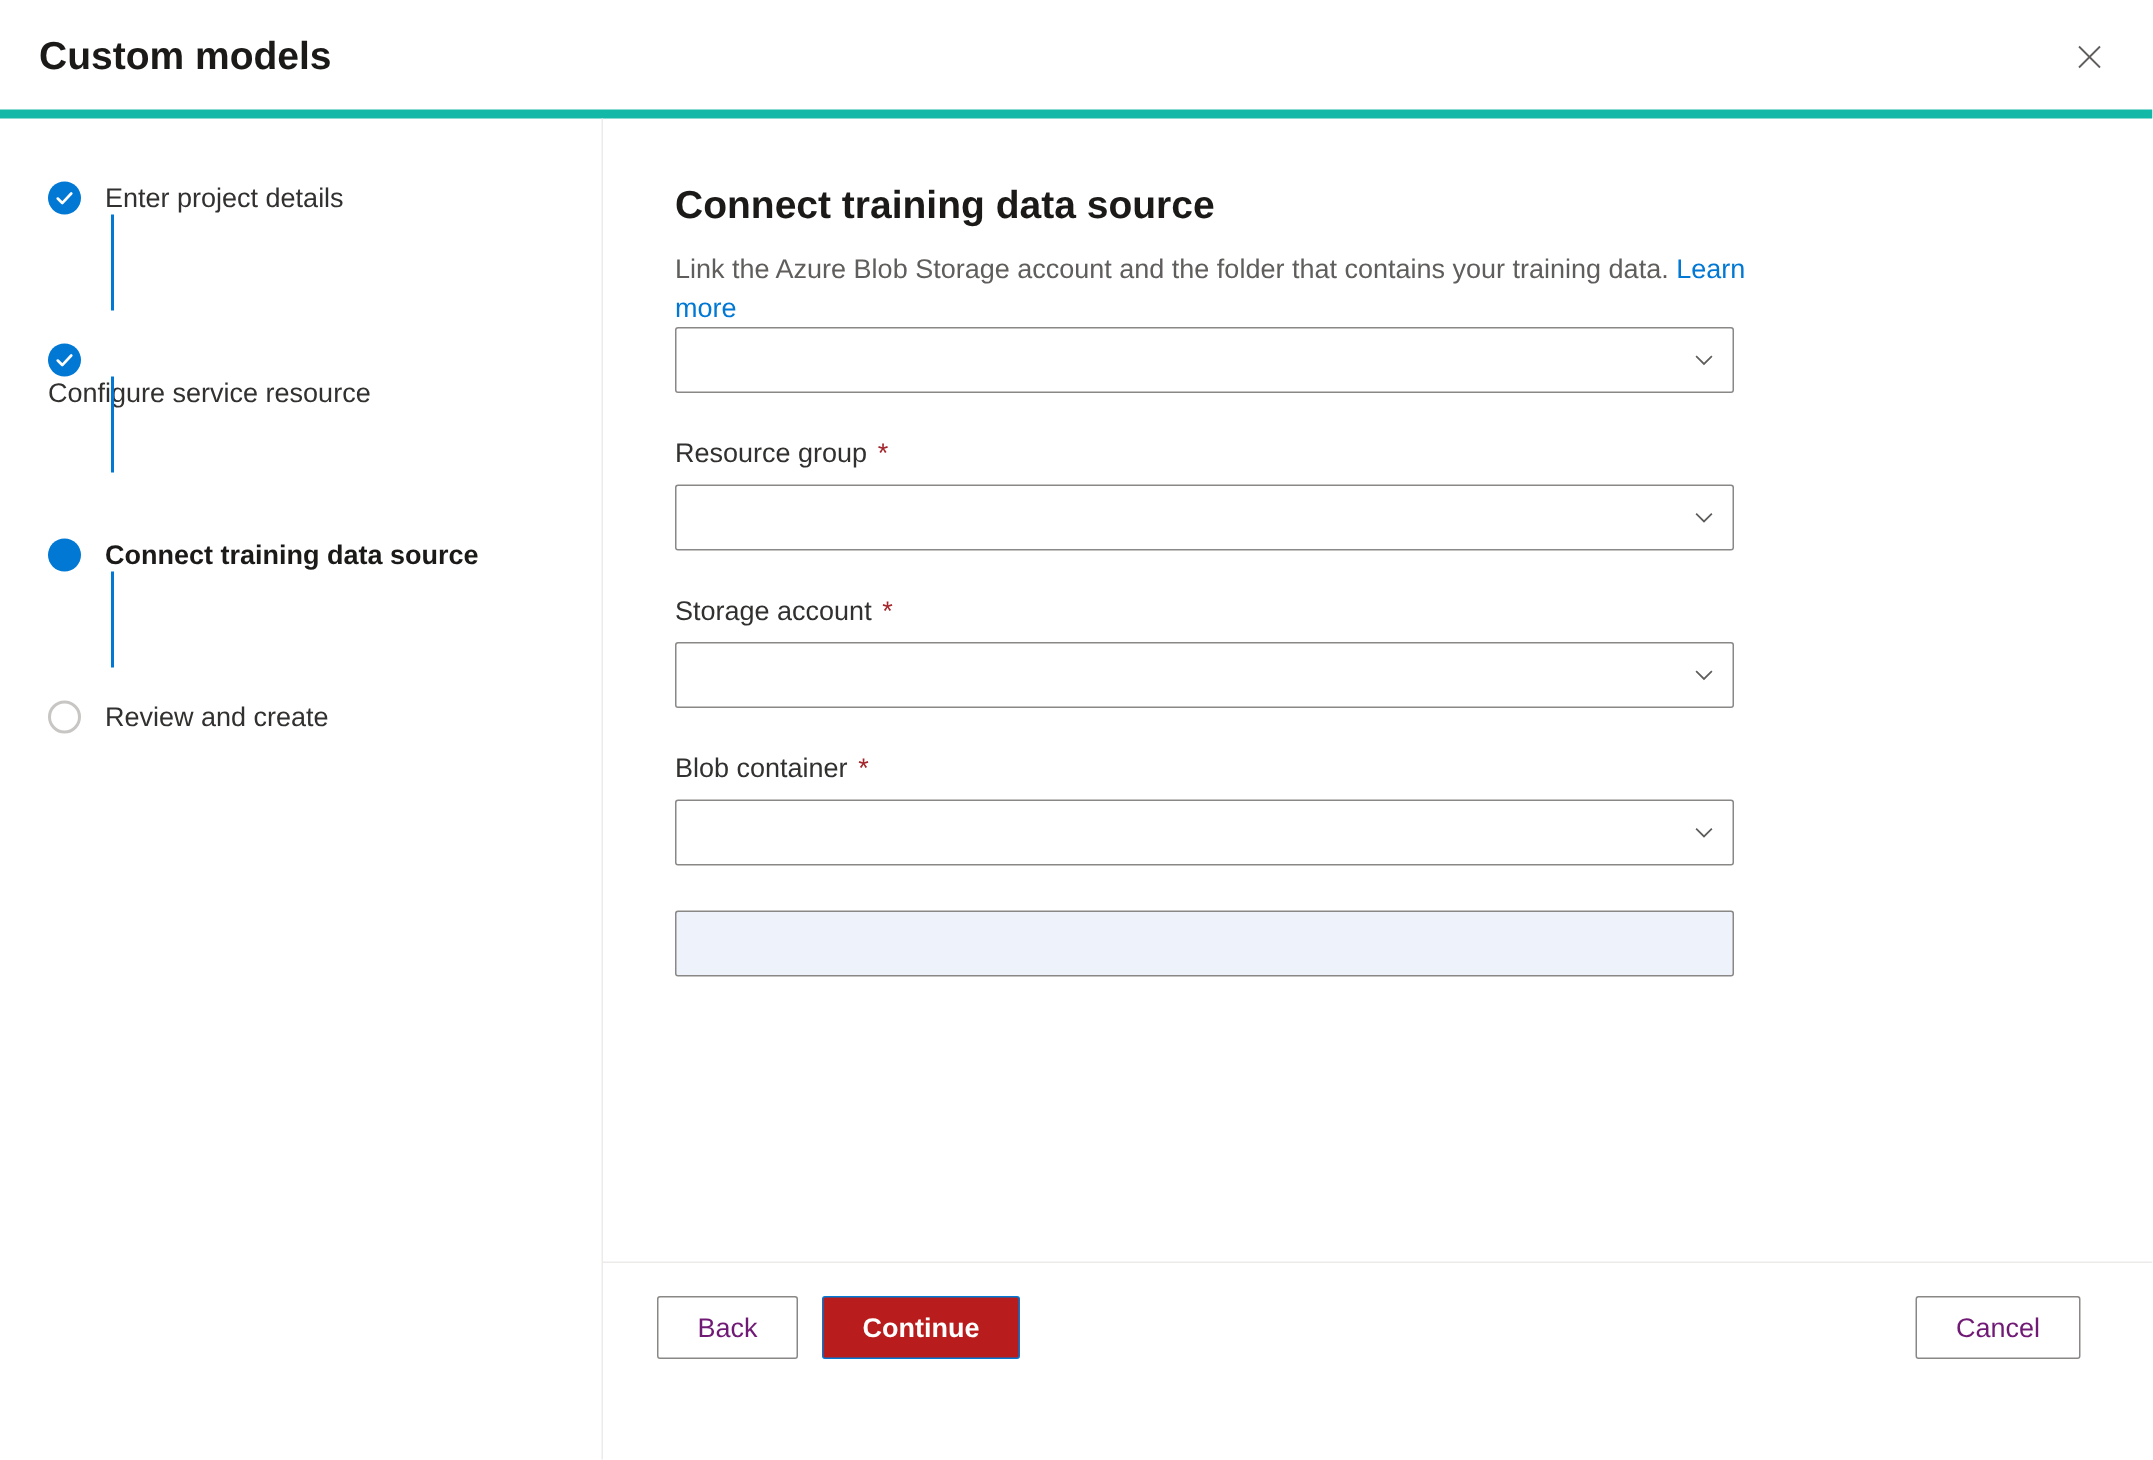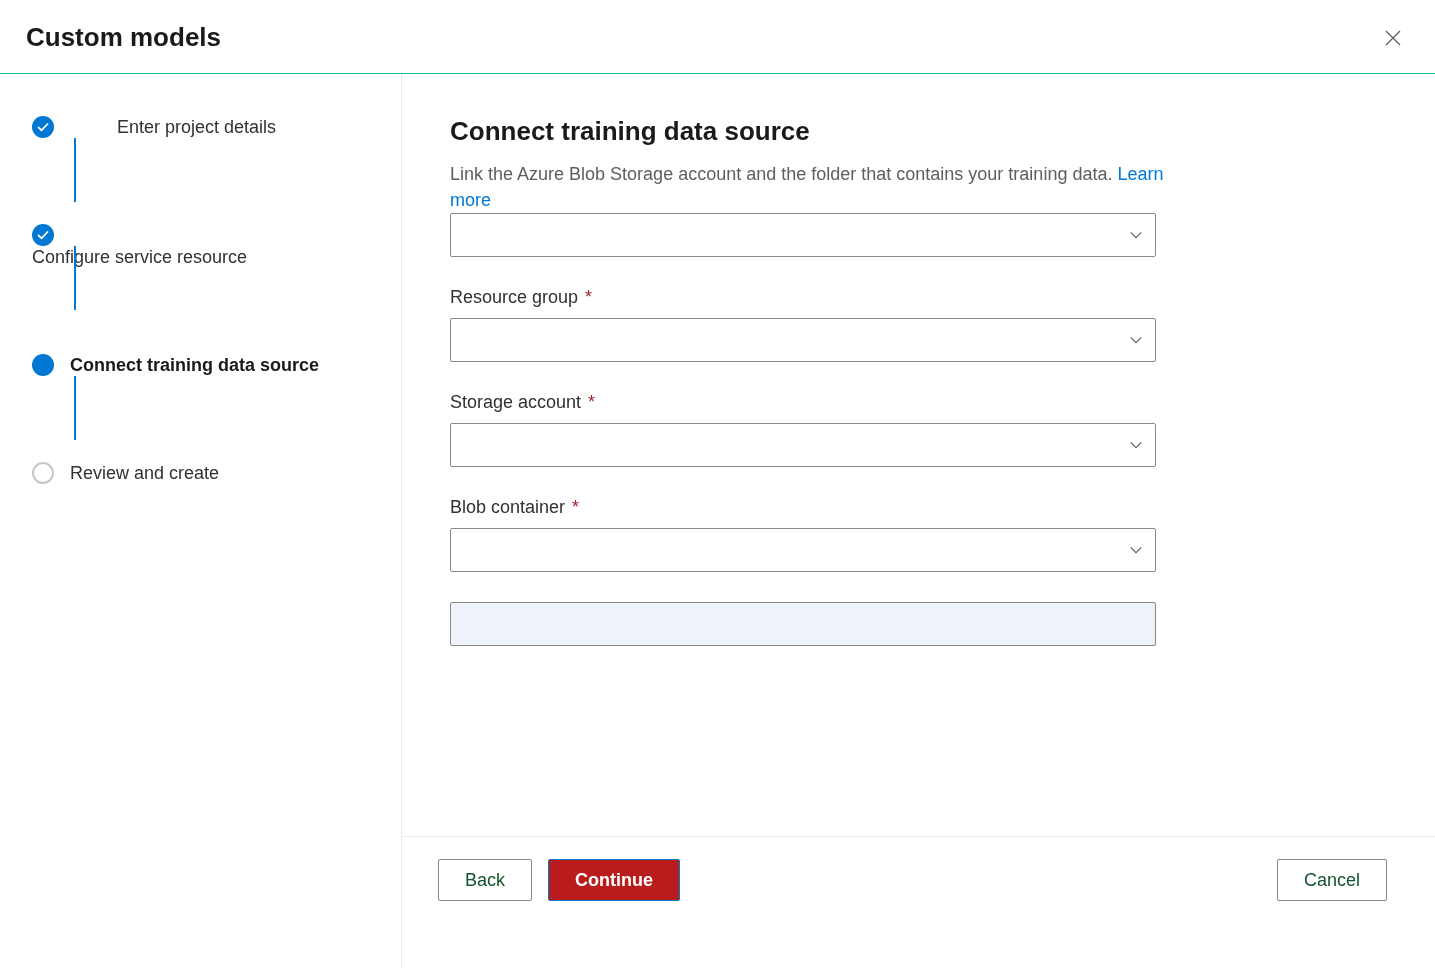--- a/index.html
+++ b/index.html
@@ -9,21 +9,21 @@
     color: #323130;
     width: 1435px;
     height: 973px;
     overflow: hidden;
   }
   .header {
     display: flex;
     align-items: center;
     justify-content: space-between;
     padding: 22px 28px 20px 26px;
-    border-bottom: 1px solid #14b8a6;
+    border-bottom: 6px solid #14b8a6;
   }
   .header h1 {
     font-size: 26px;
     font-weight: 600;
     color: #1b1a19;
   }
   .close-btn {
     width: 28px;
     height: 28px;
     display: flex;
@@ -164,21 +164,21 @@
     justify-content: space-between;
   }
   .footer-left { display: flex; gap: 16px; }
   .btn {
     height: 42px;
     padding: 0 26px;
     font-size: 18px;
     border-radius: 2px;
     border: 1px solid #8a8886;
     background: #fff;
-    color: #14532d;
+    color: #701a75;
     cursor: pointer;
     font-family: inherit;
   }
   .btn.primary {
     background: #b91c1c;
     border-color: #0078d4;
     color: #fff;
     font-weight: 700;
     text-align: center;
   }
@@ -192,21 +192,21 @@
     <svg viewBox="0 0 16 16" fill="none" stroke="currentColor" stroke-width="1.2">
       <line x1="1" y1="1" x2="15" y2="15"></line>
       <line x1="15" y1="1" x2="1" y2="15"></line>
     </svg>
   </div>
 </div>
 
 <div class="body">
   <div class="sidebar">
 
-    <div class="step" style="position:relative;gap:47px;">
+    <div class="step" style="position:relative;">
       <div class="step-indicator completed">
         <svg viewBox="0 0 16 16" fill="none" stroke="currentColor" stroke-width="2.4" stroke-linecap="round" stroke-linejoin="round">
           <polyline points="2,8.5 6,12.5 14,4"></polyline>
         </svg>
       </div>
       <div class="step-label">Enter project details</div>
       <div class="step-connector"></div>
     </div>
     <div class="step-gap"></div>
 

